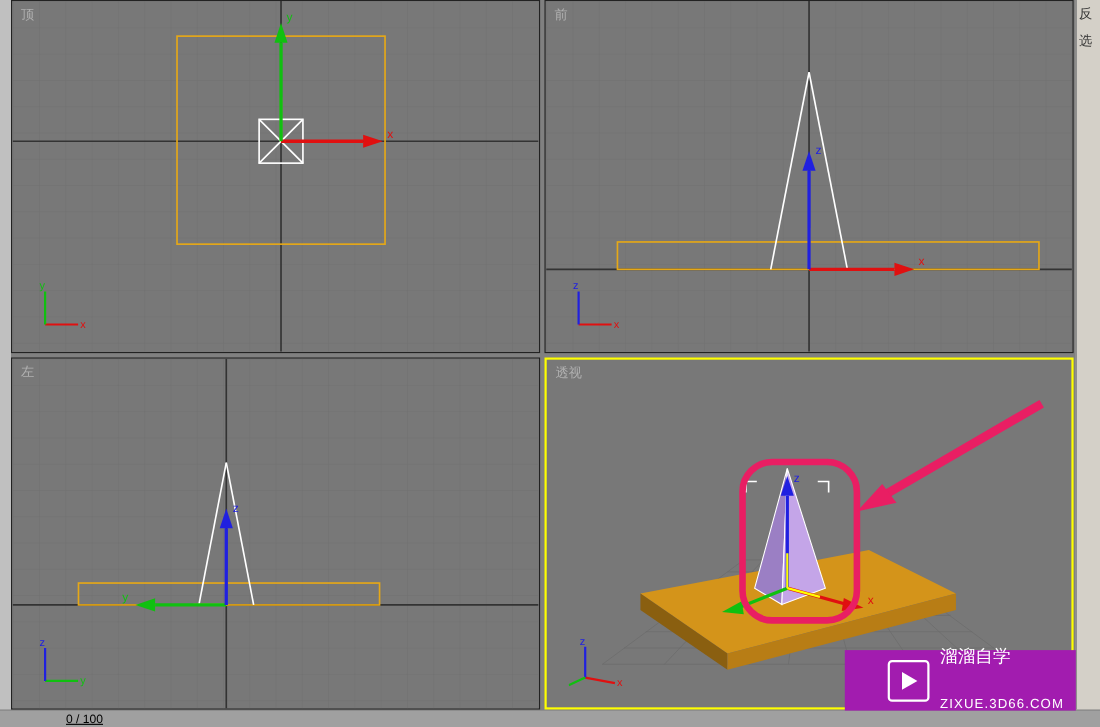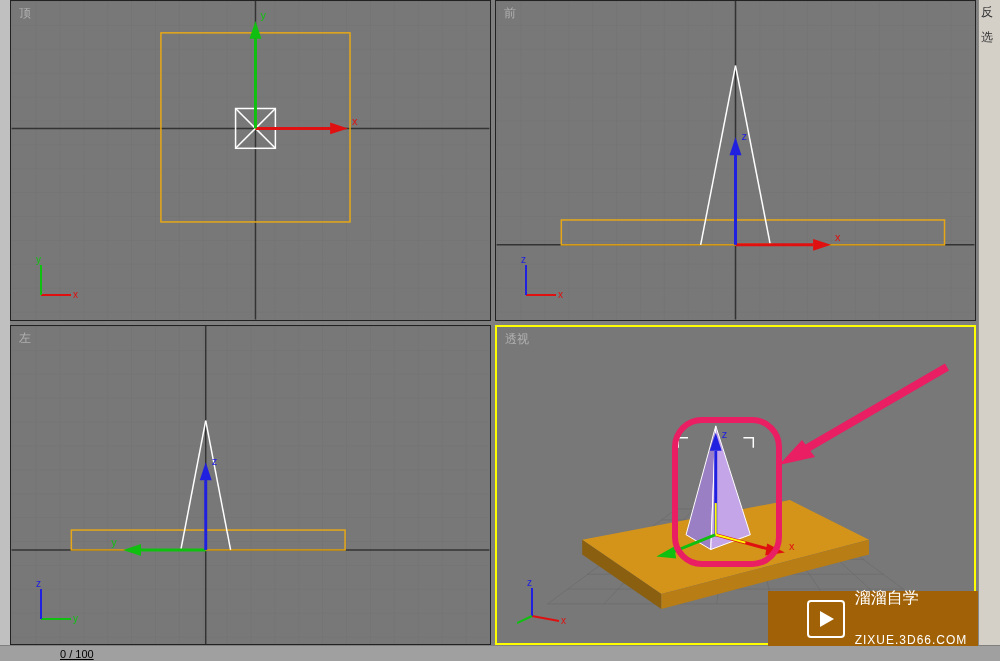--- a/index.html
+++ b/index.html
@@ -88,21 +88,21 @@
       width: 10px;
       height: 645px;
       background: #c0c0c0;
     }
     .watermark {
       position: absolute;
       bottom: 15px;
       right: 22px;
       width: 210px;
       height: 55px;
-      background: #a16207;
+      background: #a21caf;
       display: flex;
       align-items: center;
       justify-content: center;
       gap: 10px;
       z-index: 100;
       padding-left: 28px;
     }
     .watermark-icon {
       width: 38px;
       height: 38px;

